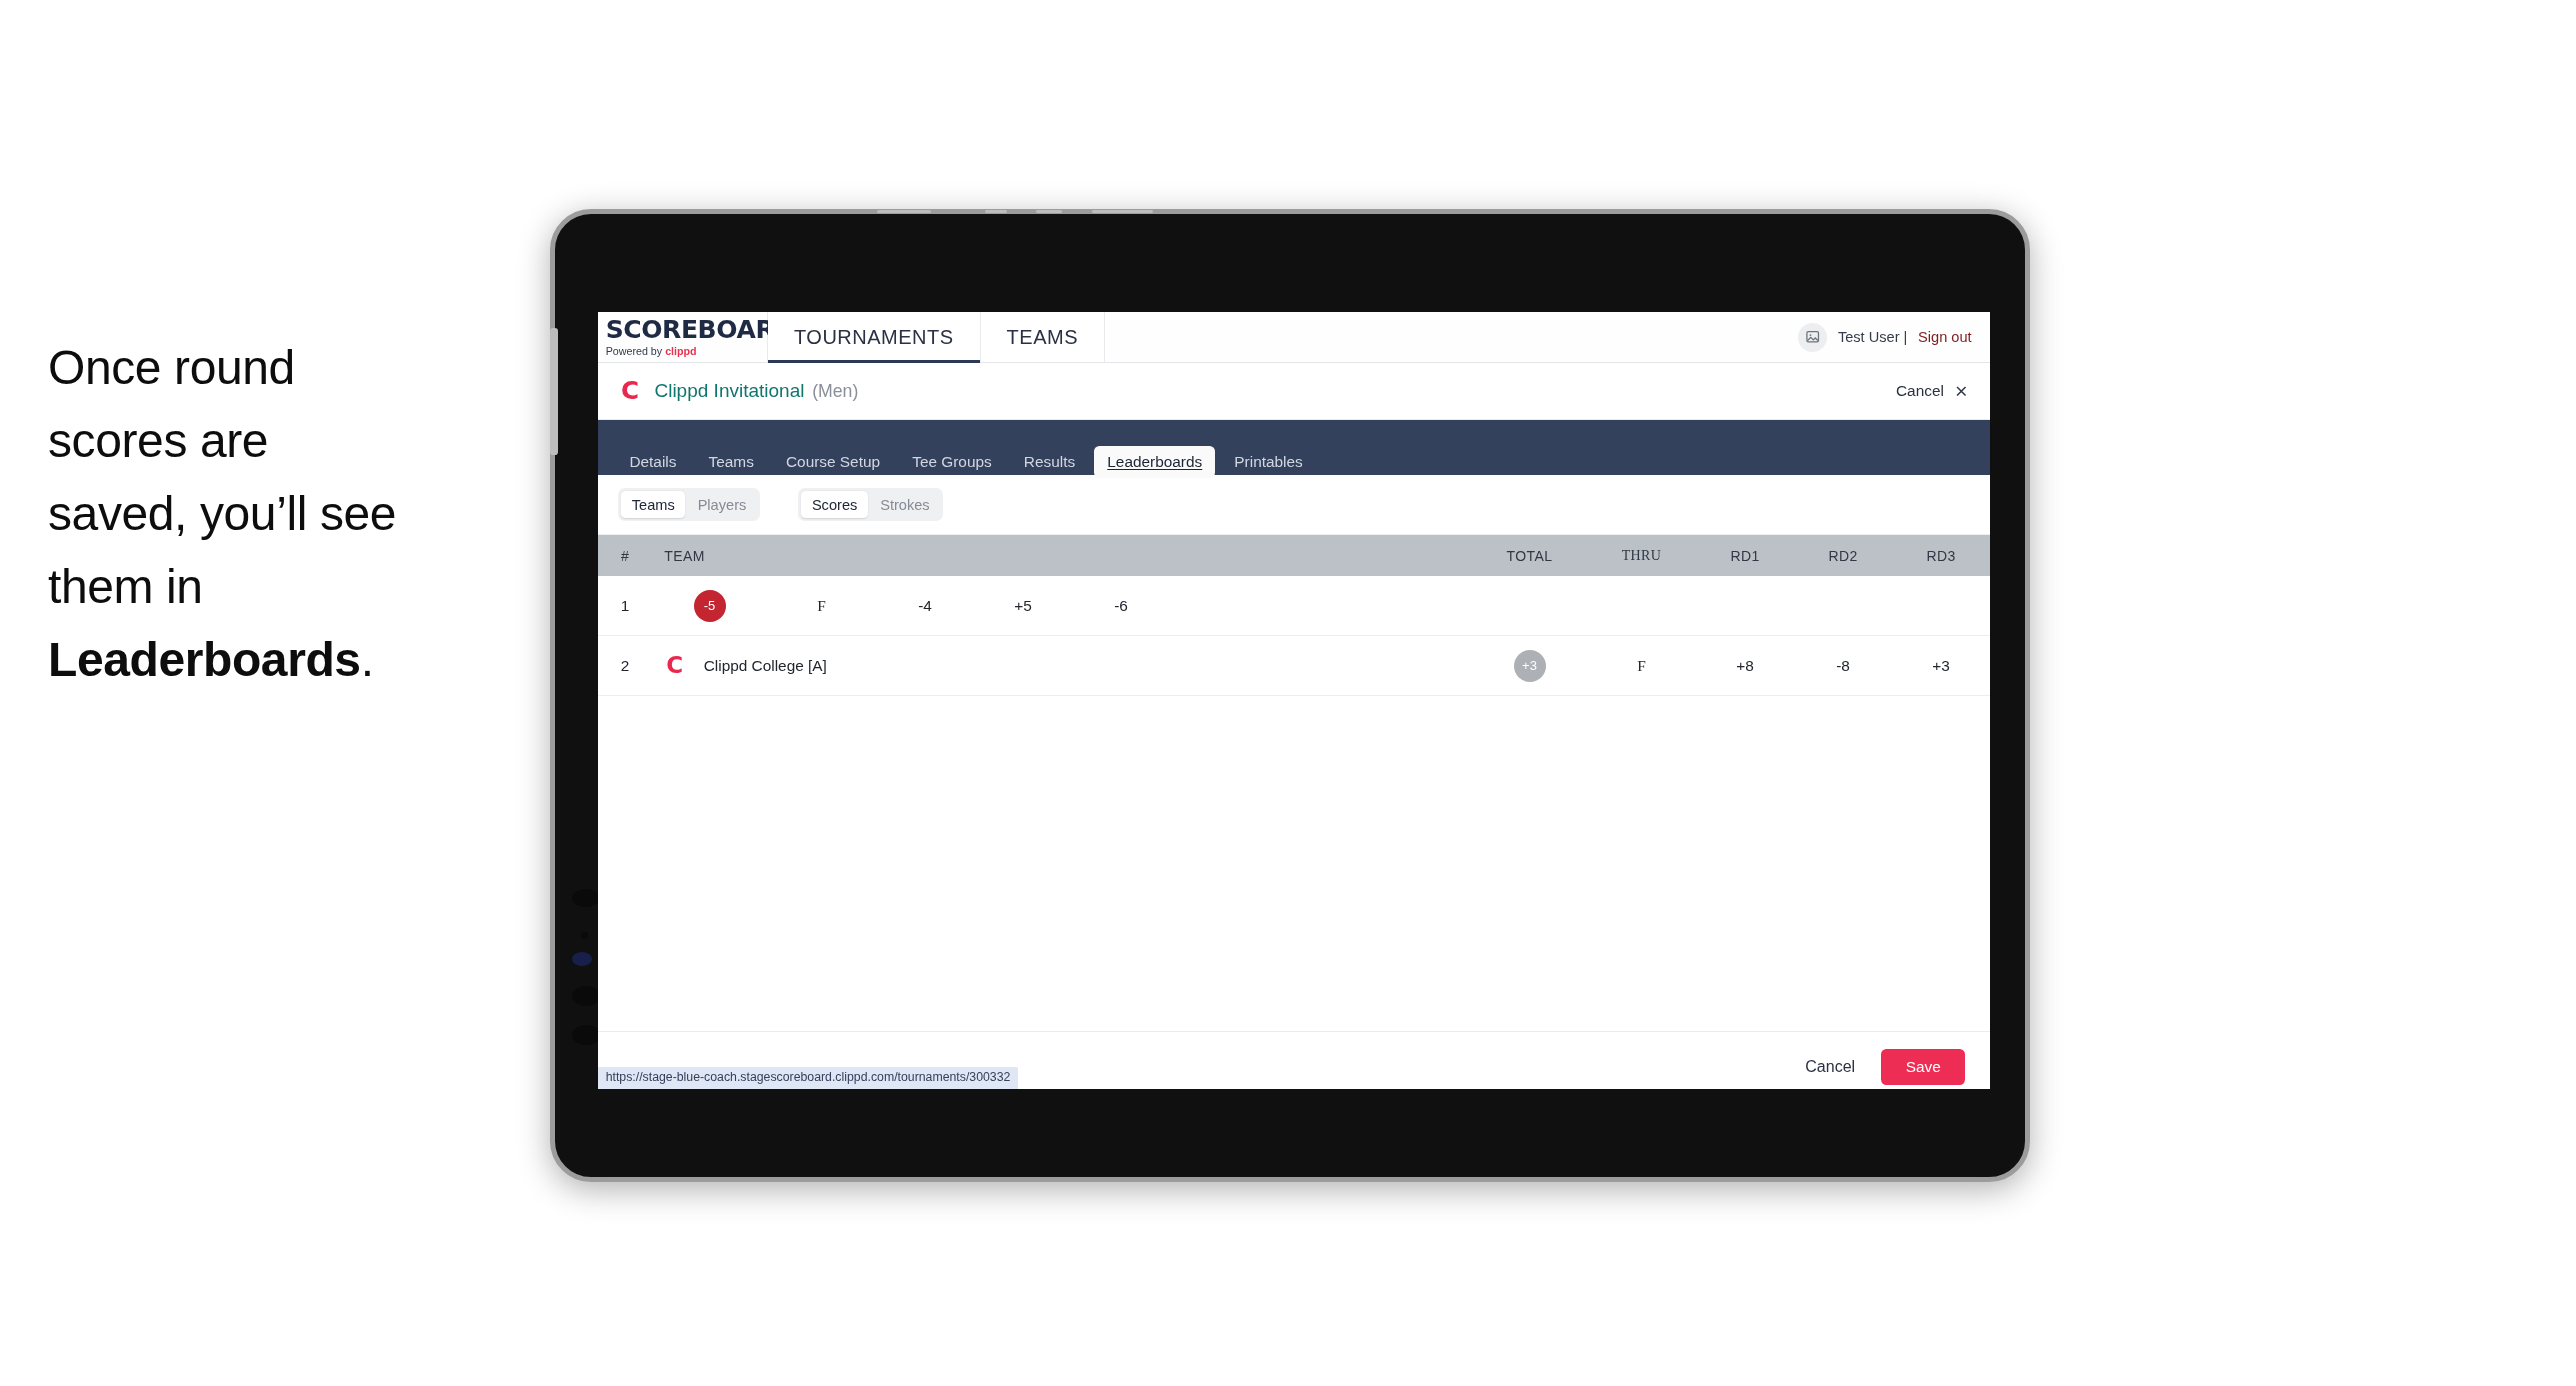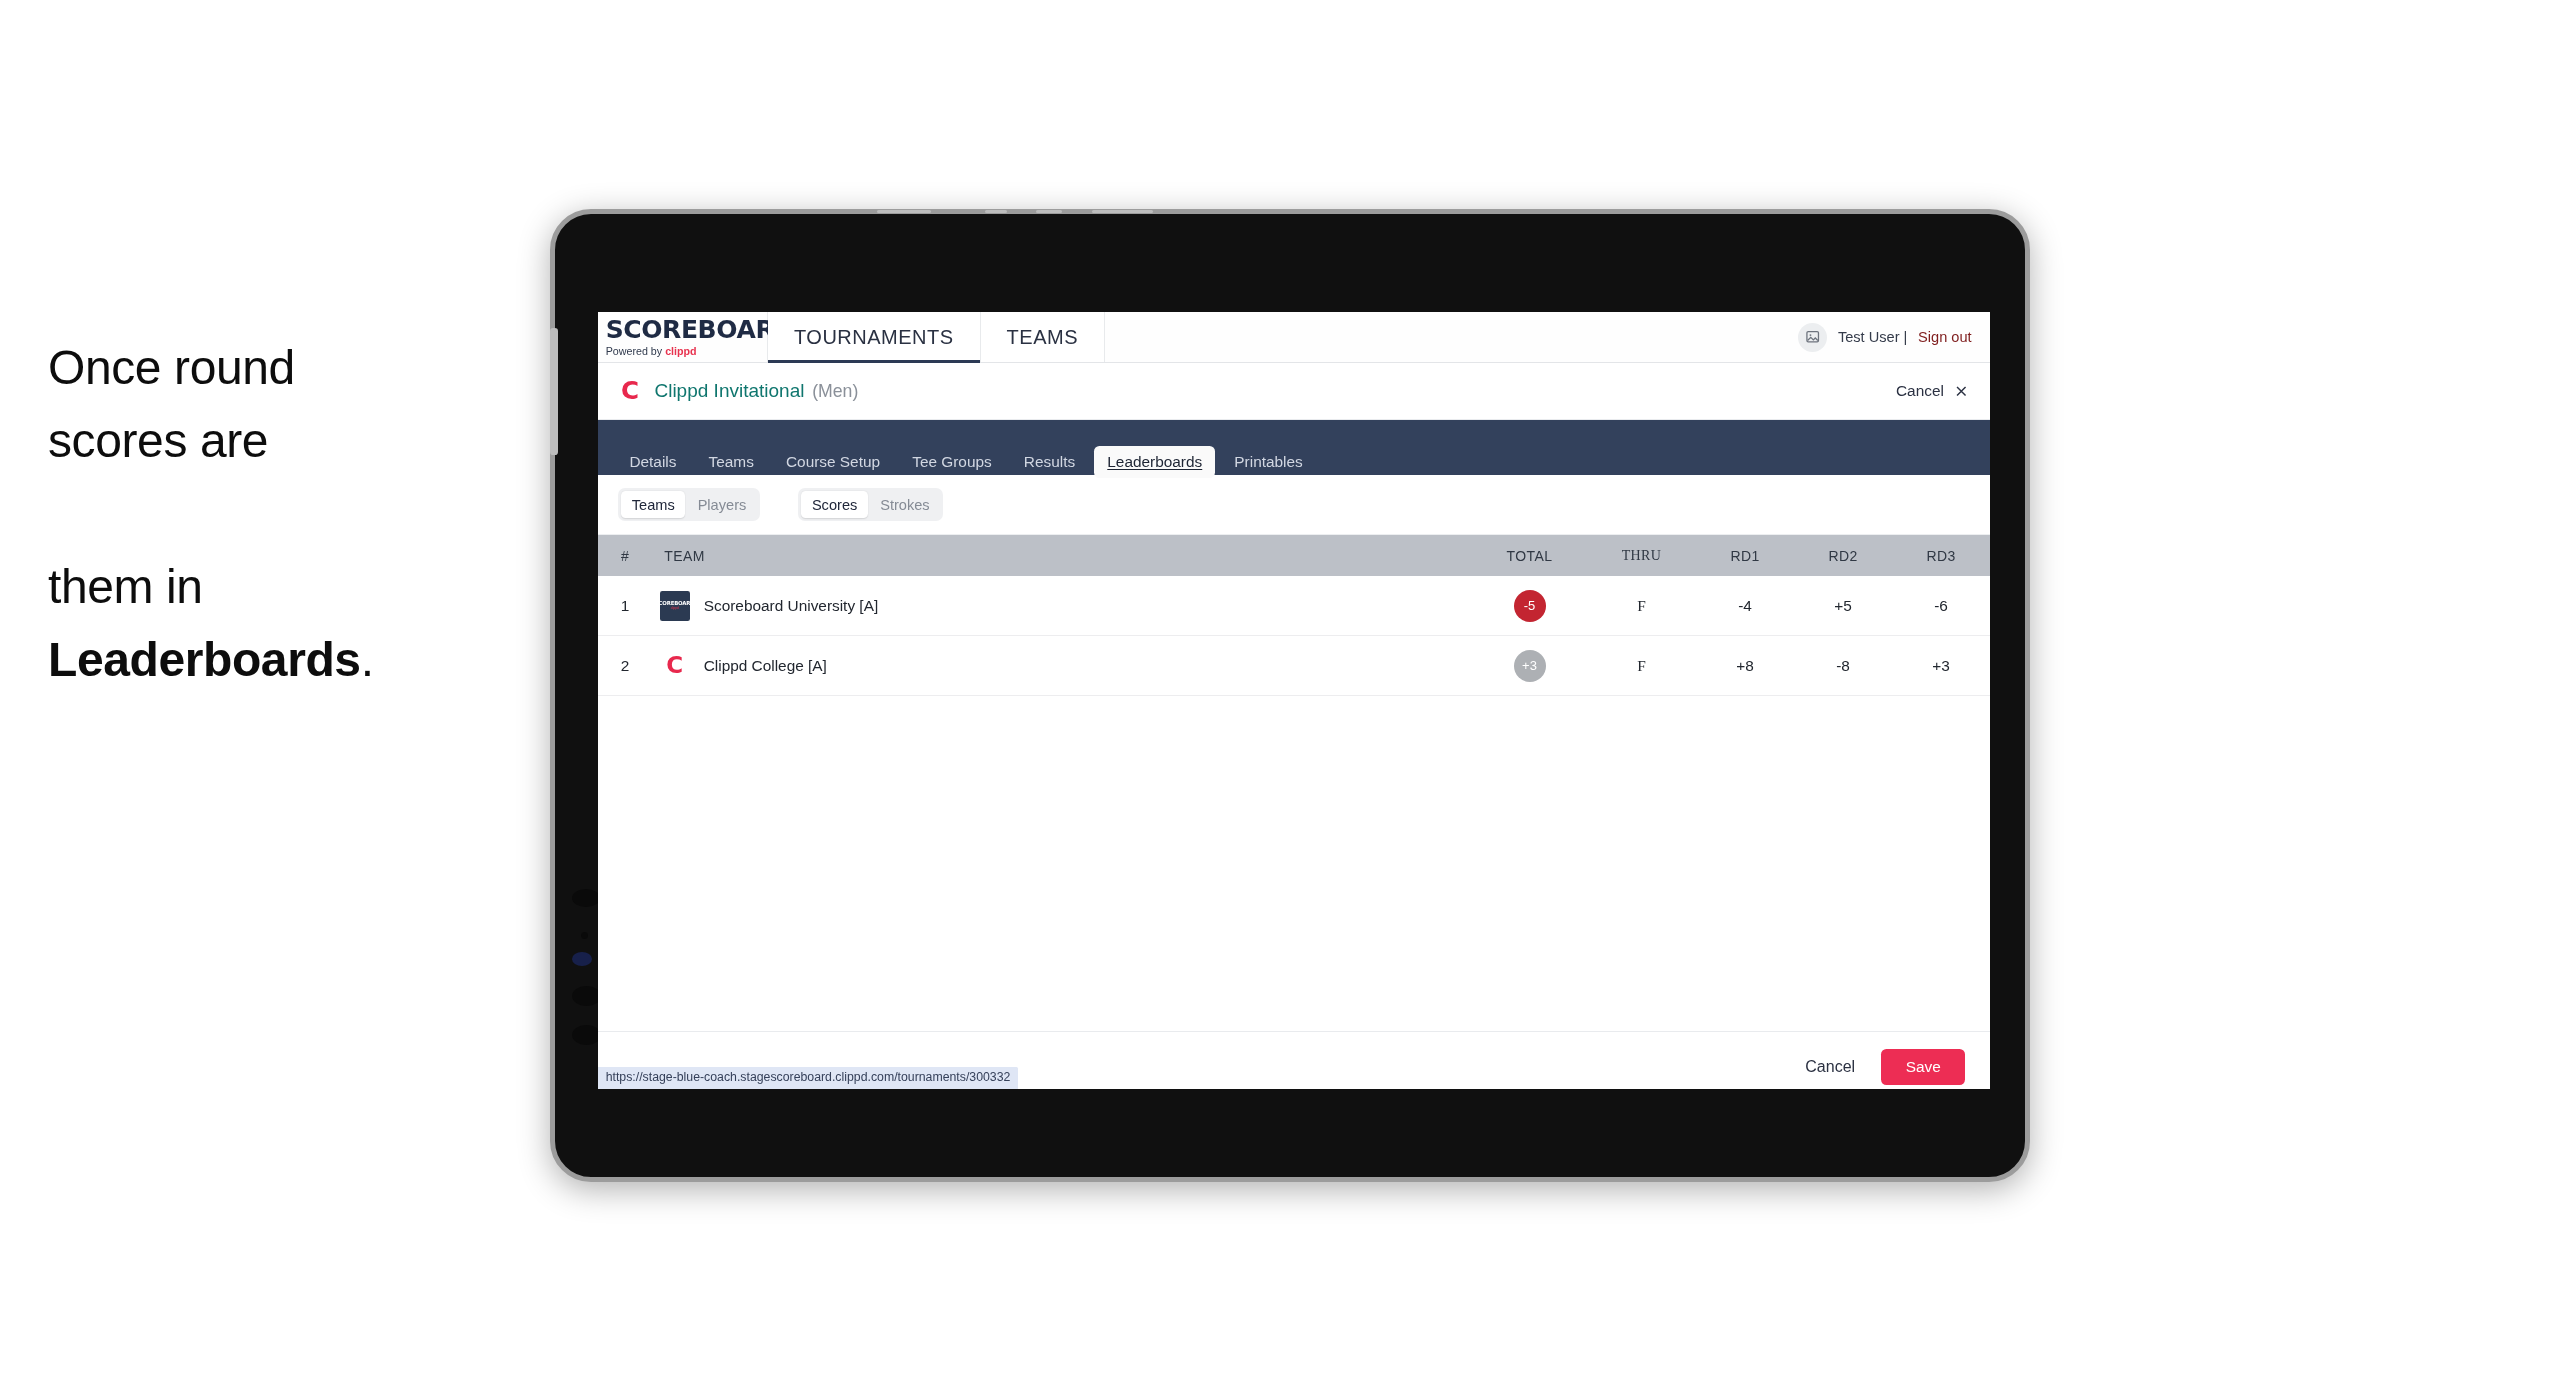--- a/index.html
+++ b/index.html
@@ -345,21 +345,21 @@
   }
 </style>
 </head>
 <body>
 
 <div id="stage">
 
   <div id="caption">
     <span>Once round</span><br>
     <span>scores are</span><br>
-    <br>
+    <span>saved, you’ll see</span><br>
     <span>them in</span><br>
     <span class="bold">Leaderboards</span><span>.</span>
   </div>
 
   <div id="tablet">
 
     <div class="grille g1"></div>
     <div class="grille g2"></div>
     <div class="grille g3"></div>
     <div class="grille g4"></div>
@@ -443,29 +443,20 @@
         <div class="c-team">TEAM</div>
         <div class="c-total">TOTAL</div>
         <div class="c-thru">THRU</div>
         <div class="c-rd">RD1</div>
         <div class="c-rd">RD2</div>
         <div class="c-rd">RD3</div>
       </div>
 
       <div class="row">
         <div class="c-rank">1</div>
-        <div class="c-team">
-          <div class="team-logo">
-            <div class="logo-sq">
-              <div class="mini-word">SCOREBOARD</div>
-              <div class="mini-sub">clippd</div>
-            </div>
-          </div>
-          <span>Scoreboard University [A]</span>
-        </div>
         <div class="c-total">
           <span class="badge red">-5</span>
         </div>
         <div class="c-thru">F</div>
         <div class="c-rd">-4</div>
         <div class="c-rd">+5</div>
         <div class="c-rd">-6</div>
       </div>
 
       <div class="row">

